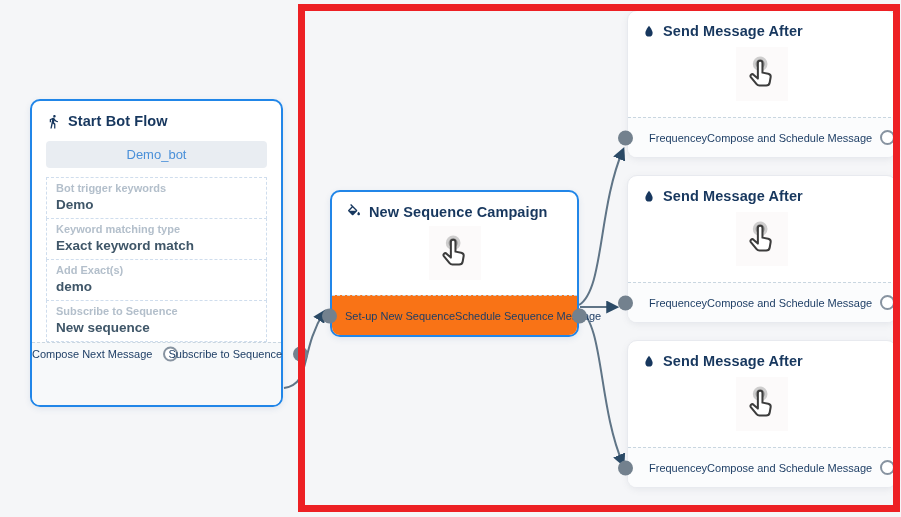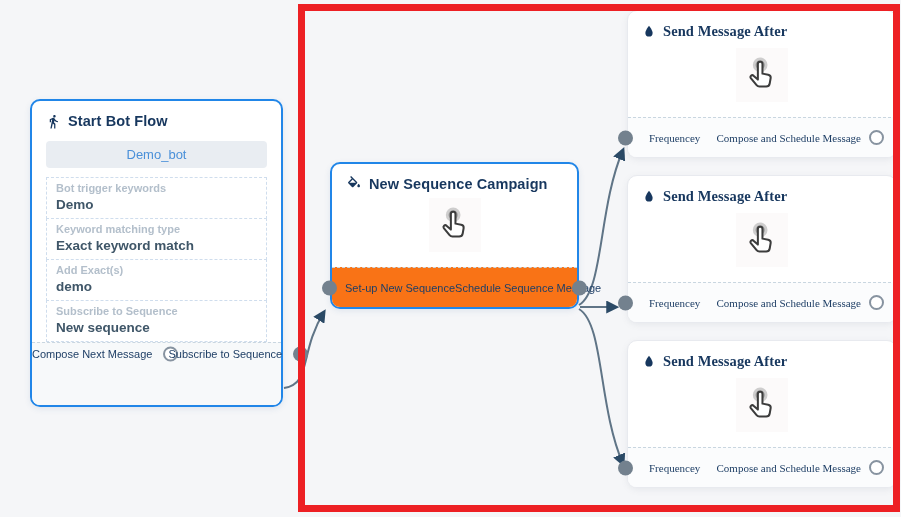--- a/index.html
+++ b/index.html
@@ -40,30 +40,30 @@
   .port-row{position:relative;display:flex;align-items:center;justify-content:flex-end;padding-right:16px;height:22px;}
   .port-label{font-size:11px;color:#1f3f66;white-space:nowrap;}
 
   .port-dot{width:15px;height:15px;border-radius:50%;box-sizing:border-box;flex:0 0 auto;}
   .port-dot.filled{background:#73818e;}
   .port-dot.open{background:#fff;border:2.5px solid #8793a0;}
   .dot-right{position:absolute;right:-10px;top:50%;transform:translateY(-50%);}
   .dot-left{position:absolute;left:-10px;top:50%;transform:translateY(-50%);}
 
   
-  #nsc-node{left:330px;top:162px;width:249px;height:147px;}
+  #nsc-node{left:330px;top:190px;width:249px;height:147px;}
   #nsc-node .node-footer{height:40px;display:flex;align-items:center;justify-content:space-between;padding:0 13px;background:#f97316;}
 
   .hand-box{
     width:52px;height:54px;margin:2px auto 0 auto;background:#fcfafa;
     display:flex;align-items:center;justify-content:center;cursor:pointer;
   }
 
   
-  .sma{left:627px;width:270px;height:148px;font-family:Liberation Serif, serif;}
+  .sma{left:627px;width:270px;height:148px;}
   #sma-1{top:10px;} #sma-2{top:175px;} #sma-3{top:340px;}
   .sma .hand-box{margin-top:4px;}
   .sma .node-footer{height:40px;display:flex;align-items:center;justify-content:space-between;padding:0 12px 0 21px;background:#fbfcfd;}
   .sma-out{display:flex;align-items:center;gap:8px;}
 
   
   #highlight-box{
     position:absolute;left:298px;top:4px;width:602px;height:508px;box-sizing:border-box;
     border:7px solid #ed2024;z-index:10;pointer-events:none;
   }

